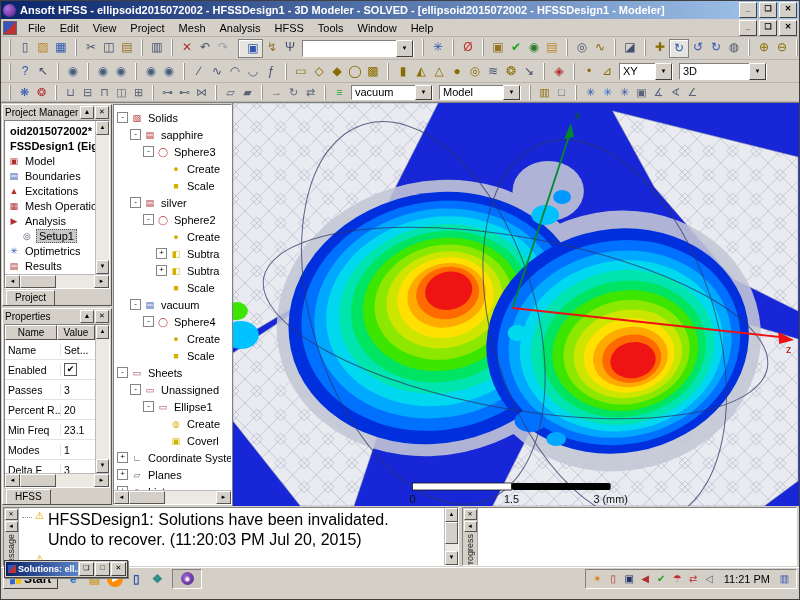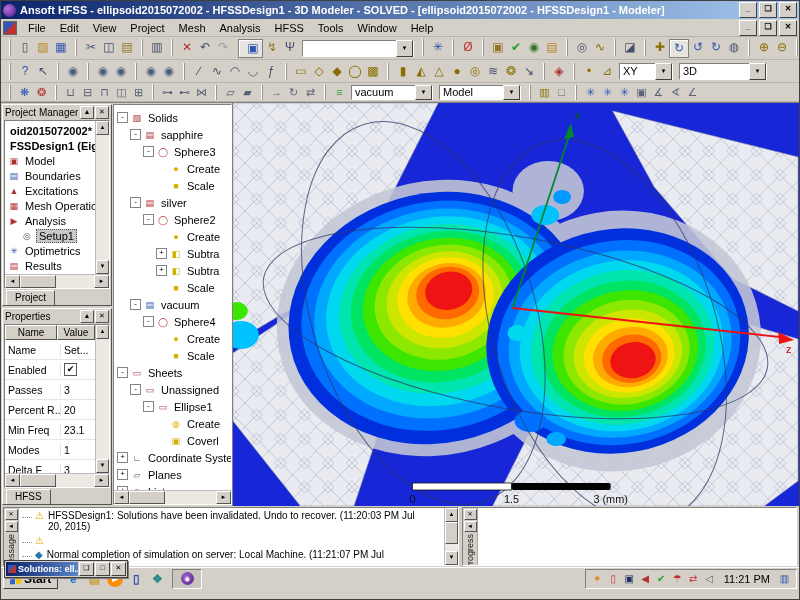--- a/index.html
+++ b/index.html
@@ -100,21 +100,21 @@
   #progbox{flex:1;}
   .dockstrip{width:14px;flex:0 0 auto;background:#d4d0c8;border-right:1px solid #aaa;
     display:flex;flex-direction:column;align-items:center;padding-top:1px;gap:1px;}
   .dbtn{width:11px;height:10px;font-size:6px;line-height:9px;text-align:center;
     border:1px solid;border-color:#fff #555 #555 #fff;background:#d4d0c8;}
   .striptext{writing-mode:vertical-rl;transform:rotate(180deg);font-size:9px;color:#222;margin-top:1px;}
   .msglist{flex:1;overflow:hidden;padding-top:1px;}
   .msgrow{display:flex;gap:4px;padding:1px 4px 2px 16px;position:relative;}
   .msgrow::before{content:"";position:absolute;left:3px;top:8px;width:10px;border-top:1px dotted #999;}
   .msgicon{font-size:10px;flex:0 0 auto;}
-  .msgtext{font-size:10px;line-height:11px;max-width:382px;}
+  .msgtext{font-size:16px;line-height:20px;max-width:382px;}
   
   .statusbar{height:17px;background:#d4d0c8;border-top:1px solid #fff;display:flex;
     align-items:center;justify-content:flex-end;gap:3px;padding:0 3px;box-sizing:border-box;}
   .scell{height:13px;border:1px solid;border-color:#808080 #fff #fff #808080;
     font-size:10px;display:flex;align-items:center;justify-content:center;box-sizing:border-box;}
   .miniwin{position:absolute;left:3px;top:559px;width:124px;height:18px;background:#d4d0c8;
     border:1px solid #404040;box-shadow:1px 1px 0 #808080;display:flex;align-items:center;
     padding:1px;box-sizing:border-box;z-index:9;}
   .mtitle{flex:1;height:14px;background:linear-gradient(90deg,#0a246a,#5a84c8);color:#fff;
     font-size:9px;font-weight:bold;display:flex;align-items:center;gap:2px;padding:0 2px;

